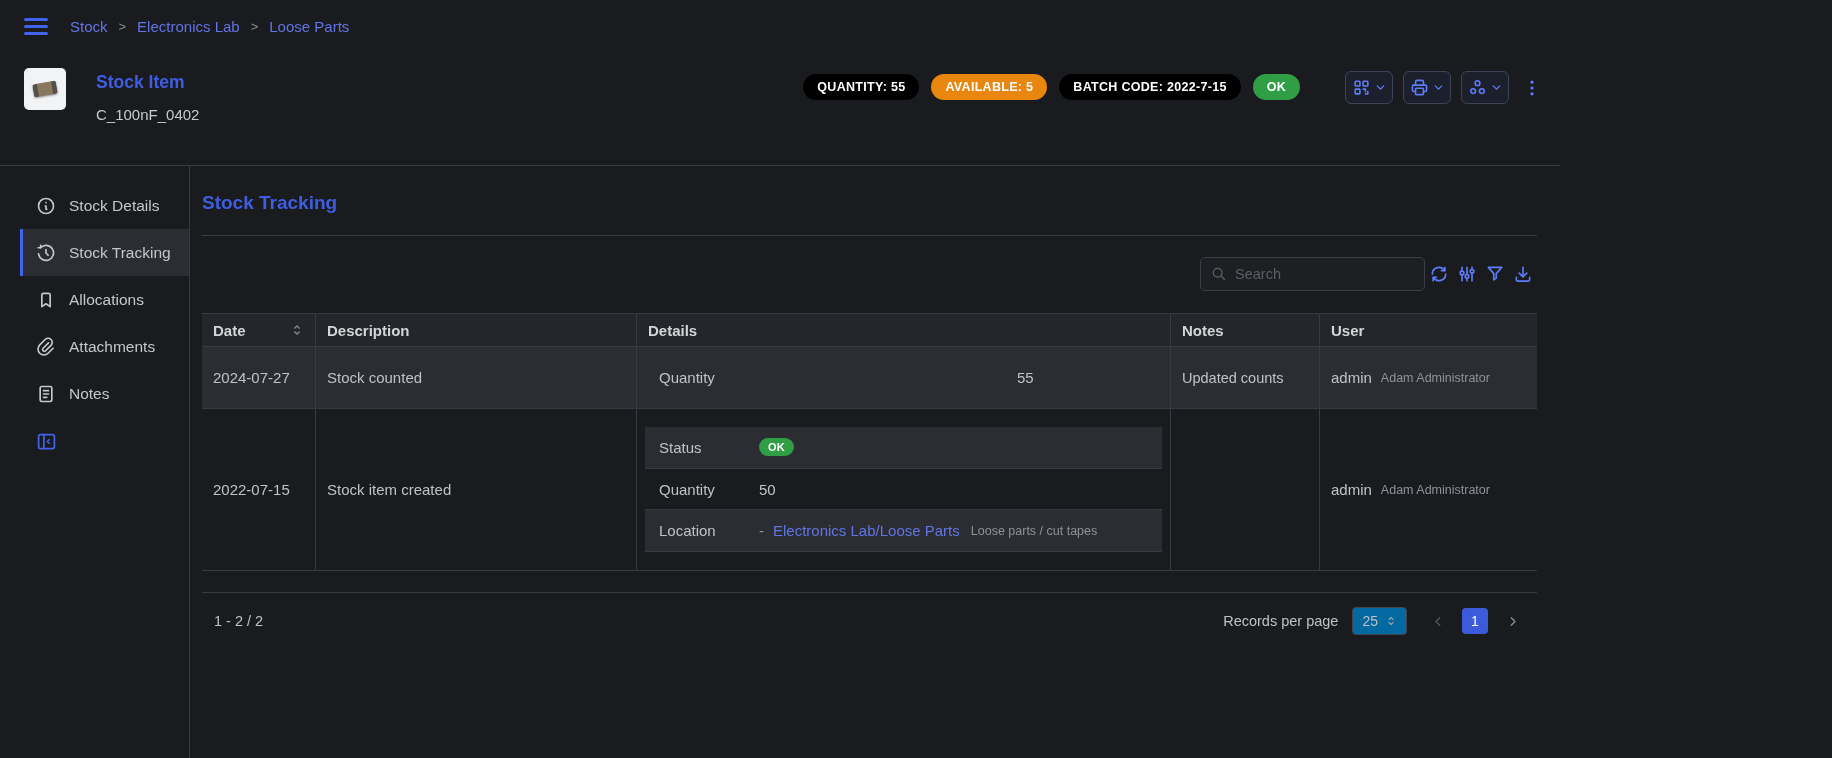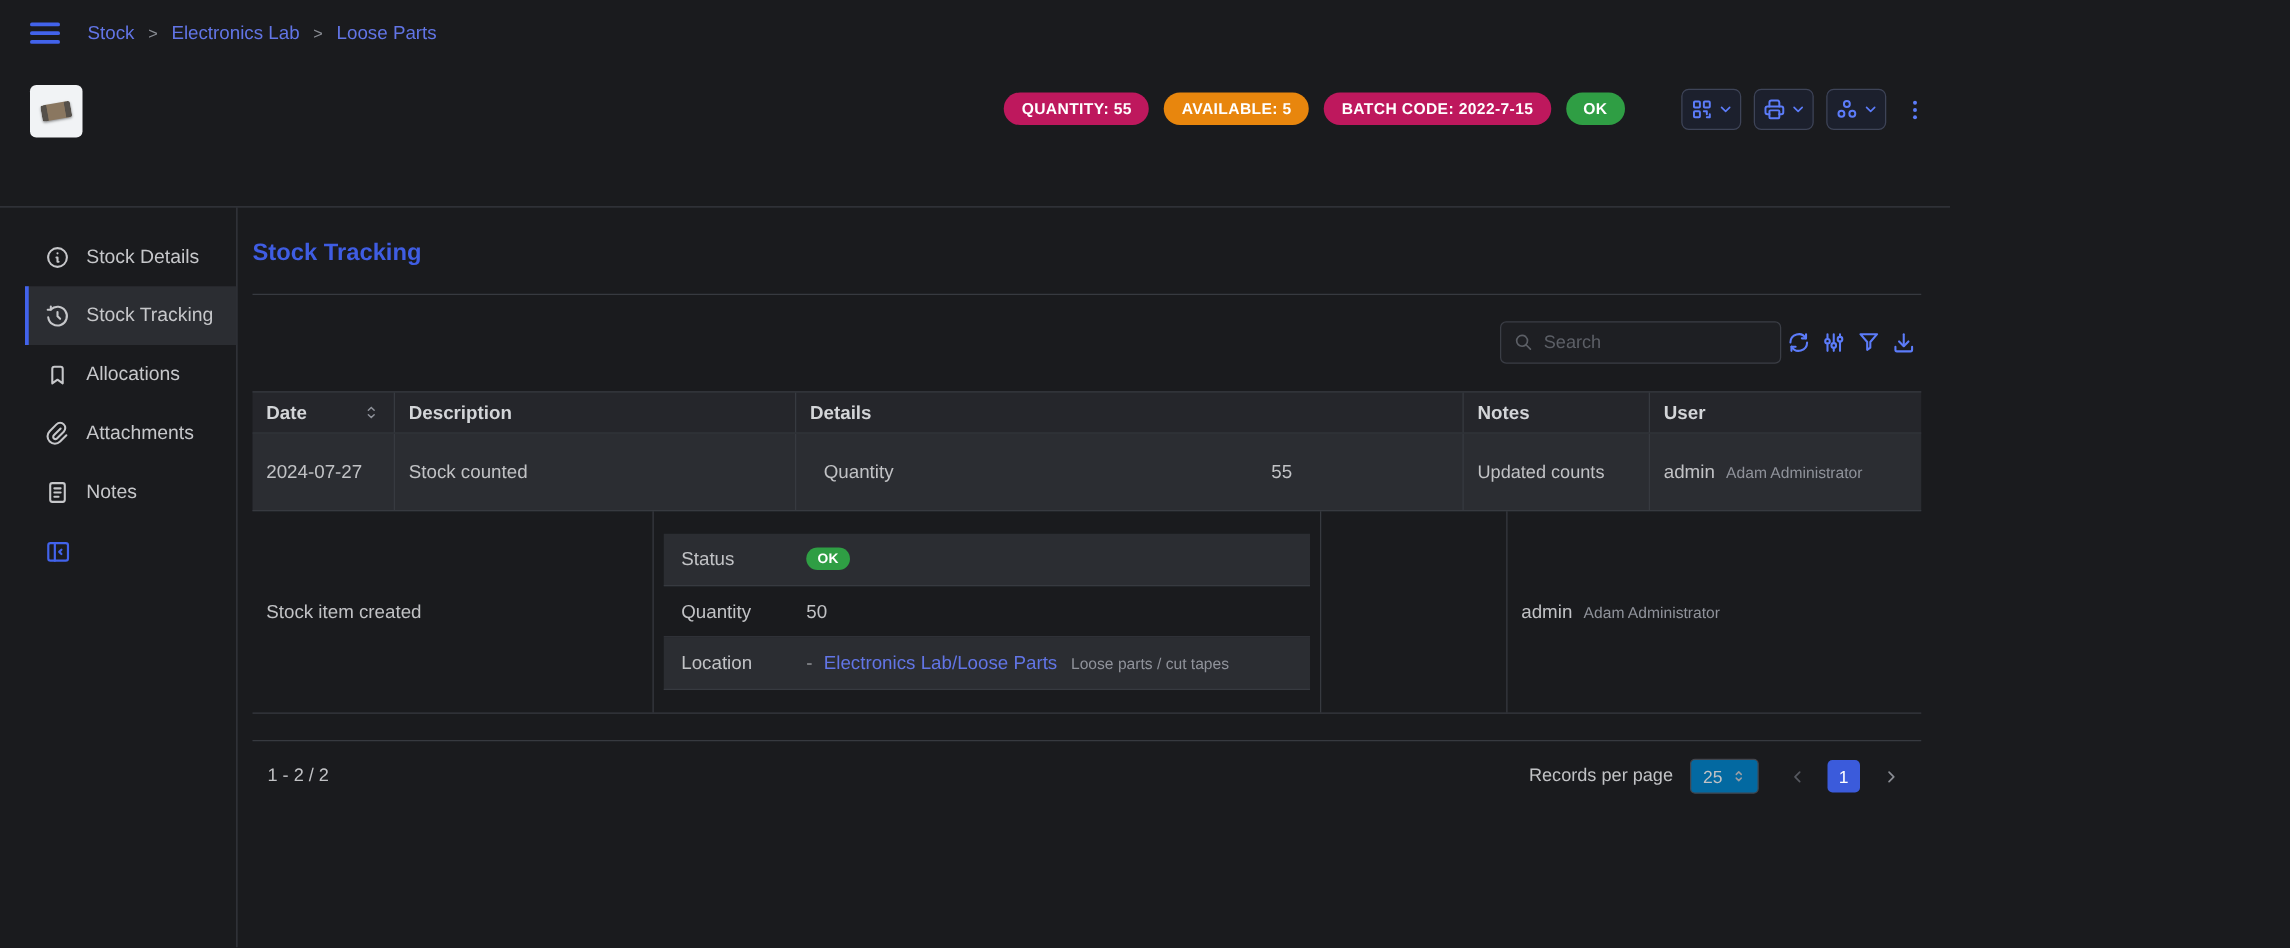--- a/index.html
+++ b/index.html
@@ -28,21 +28,21 @@
   .thumb { width:42px; height:42px; background:#f1f3f5; border-radius:5px; position:relative; margin-right:30px; flex:0 0 auto; }
   .thumb .cap { position:absolute; top:50%; left:50%; width:24px; height:13px; transform:translate(-50%,-50%) rotate(-10deg);
     background:#8a7760; border-left:5px solid #55504a; border-right:5px solid #55504a; border-radius:2px; box-shadow:0 1px 2px rgba(0,0,0,.4); }
   .title-block { display:flex; flex-direction:column; gap:13px; padding-top:4px; }
   .page-title { color:#3f5de3; font-weight:bold; font-size:17.5px; }
   .page-subtitle { font-size:15px; color:#c9cacd; }
 
   .badges { margin-left:auto; display:flex; align-items:center; gap:12px; padding-top:6px; }
   .badge { display:inline-flex; align-items:center; height:26px; padding:0 14px; border-radius:14px;
     color:#fff; font-size:12.5px; font-weight:bold; letter-spacing:.3px; white-space:nowrap; }
-  .badge-blue { background:#be185d; }
+  .badge-blue { background:#000000; }
   .badge-orange { background:#e8860d; }
   .badge-green { background:#2f9e44; }
 
   .hdr-actions { display:flex; align-items:center; gap:10px; margin-left:45px; padding-top:3px; }
   .hdr-btn { width:48px; height:33px; border:1px solid #3e4458; background:rgba(66,99,235,0.08);
     border-radius:6px; display:flex; align-items:center; justify-content:center; gap:3px; color:#5c7cfa; }
   .hdr-dots { width:26px; height:33px; display:flex; align-items:center; justify-content:center; color:#5c7cfa; }
 
   
   .body-row { display:flex; height:592px; }
@@ -136,20 +136,24 @@
       <a class="crumb">Electronics Lab</a>
       <span class="crumb-sep">&gt;</span>
       <a class="crumb">Loose Parts</a>
     </nav>
   </div>
 
   <header class="header">
     <div class="thumb">
         <div class="cap"></div>
       </div>
+    <div class="title-block">
+      <div class="page-title">Stock Item</div>
+      <div class="page-subtitle">C_100nF_0402</div>
+    </div>
 
     <div class="badges">
       <span class="badge badge-blue">QUANTITY: 55</span>
       <span class="badge badge-orange">AVAILABLE: 5</span>
       <span class="badge badge-blue">BATCH CODE: 2022-7-15</span>
       <span class="badge badge-green">OK</span>
     </div>
 
     <div class="hdr-actions">
       <button class="hdr-btn">
@@ -348,20 +352,21 @@
             <span class="kv-val">55</span>
           </div>
           <div class="td c-notes">Updated counts</div>
           <div class="td c-user">
             <span class="u-name">admin</span>
             <span class="u-full">Adam Administrator</span>
           </div>
         </div>
 
         <div class="t-row row-2">
+          <div class="td c-date">2022-07-15</div>
           <div class="td c-desc">Stock item created</div>
           <div class="td c-details details-stack">
             <div class="band striped">
               <span class="kv-key2">Status</span>
               <span class="ok-pill">OK</span>
             </div>
             <div class="band">
               <span class="kv-key2">Quantity</span>
               <span class="kv-val2">50</span>
             </div>

